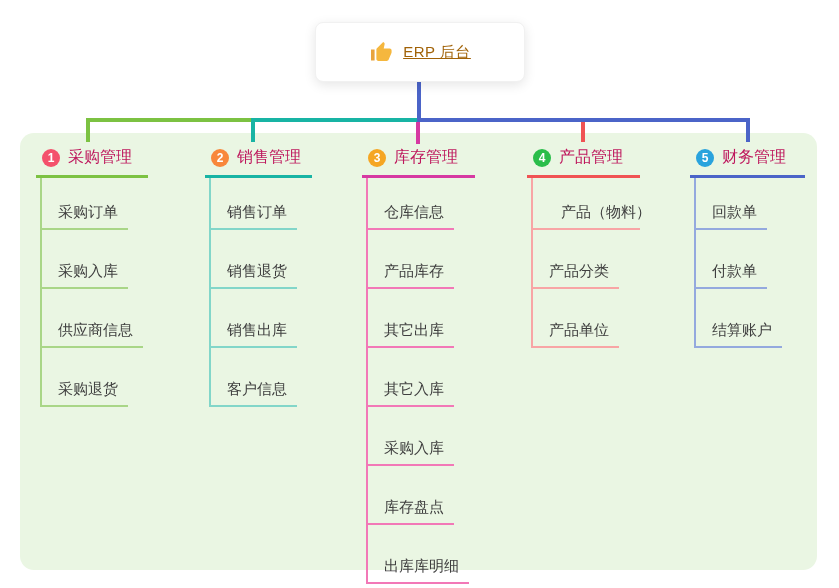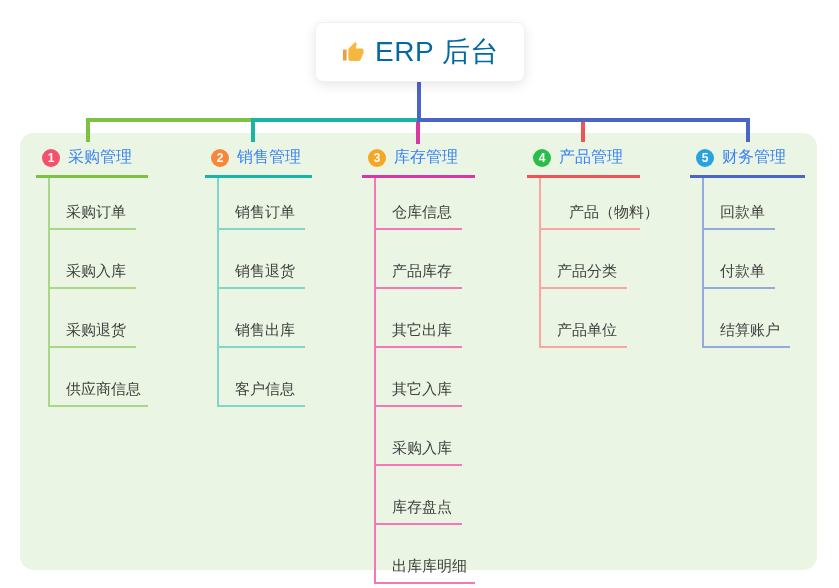--- a/index.html
+++ b/index.html
@@ -7,21 +7,21 @@
   #stage{position:relative;width:839px;height:588px;background:#ffffff;overflow:hidden;}
 
   
   .root-card{
     position:absolute;left:315px;top:22px;width:210px;height:60px;
     background:#ffffff;border:1px solid #f1f1f1;border-radius:8px;
     box-shadow:0 3px 12px rgba(0,0,0,0.10);
     display:flex;align-items:center;justify-content:center;gap:10px;
     box-sizing:border-box;cursor:pointer;
   }
-  .root-title{font-size:28px;color:#0369a1;letter-spacing:0.5px;}
+  .root-title{font-size:15px;color:#a16207;letter-spacing:0.5px;text-decoration:underline;}
 
   
   .panel{
     position:absolute;left:20px;top:133px;width:797px;height:437px;
     background:#eaf6e3;border-radius:14px;
   }
 
   
   .line{position:absolute;}
 
@@ -29,22 +29,22 @@
   .branch{position:absolute;top:140px;}
   .branch-header{
     display:flex;align-items:center;gap:8px;
     height:38px;box-sizing:border-box;padding:6px 0 6px 6px;
     border-bottom:3px solid #000;cursor:pointer;
   }
   .badge{
     width:18px;height:18px;border-radius:50%;flex:0 0 18px;
     color:#fff;font-size:12px;font-weight:bold;line-height:18px;text-align:center;
   }
-  .branch-label{font-size:16px;color:#3b82f6;white-space:nowrap;}
-  .children{margin-left:12px;border-left:2px solid #4d7c0f;}
+  .branch-label{font-size:16px;color:#be185d;white-space:nowrap;}
+  .children{margin-left:4px;border-left:2px solid #4d7c0f;}
   .child-row{
     box-sizing:border-box;height:59px;
     display:flex;align-items:flex-end;
   }
   .child-row:first-child{height:52px;}
   .child-node{
     box-sizing:border-box;
     padding:0 10px 6px 16px;min-width:70px;
     border-bottom:2px solid #000;
     font-size:15px;color:#3f3f3f;white-space:nowrap;cursor:pointer;
@@ -86,24 +86,24 @@
           <span class="branch-label">采购管理</span>
         </div>
         <div class="children" style="border-left-color: rgb(169, 214, 135);">
           <div class="child-row">
             <div class="child-node" style="border-bottom-color: rgb(169, 214, 135);">采购订单</div>
           </div>
           <div class="child-row">
             <div class="child-node" style="border-bottom-color: rgb(169, 214, 135);">采购入库</div>
           </div>
           <div class="child-row">
-            <div class="child-node" style="border-bottom-color: rgb(169, 214, 135);">采购退货</div>
+            <div class="child-node" style="border-bottom-color: rgb(169, 214, 135);">供应商信息</div>
           </div>
           <div class="child-row">
-            <div class="child-node" style="border-bottom-color: rgb(169, 214, 135);">供应商信息</div>
+            <div class="child-node" style="border-bottom-color: rgb(169, 214, 135);">采购退货</div>
           </div>
         </div>
       </div>
       <div class="branch" style="left: 205px; width: 107px;">
         <div class="branch-header" style="border-bottom-color: rgb(24, 180, 164); width: 107px; box-sizing: border-box;">
           <span class="badge" style="background: rgb(248, 135, 59);">2</span>
           <span class="branch-label">销售管理</span>
         </div>
         <div class="children" style="border-left-color: rgb(130, 214, 201);">
           <div class="child-row">

